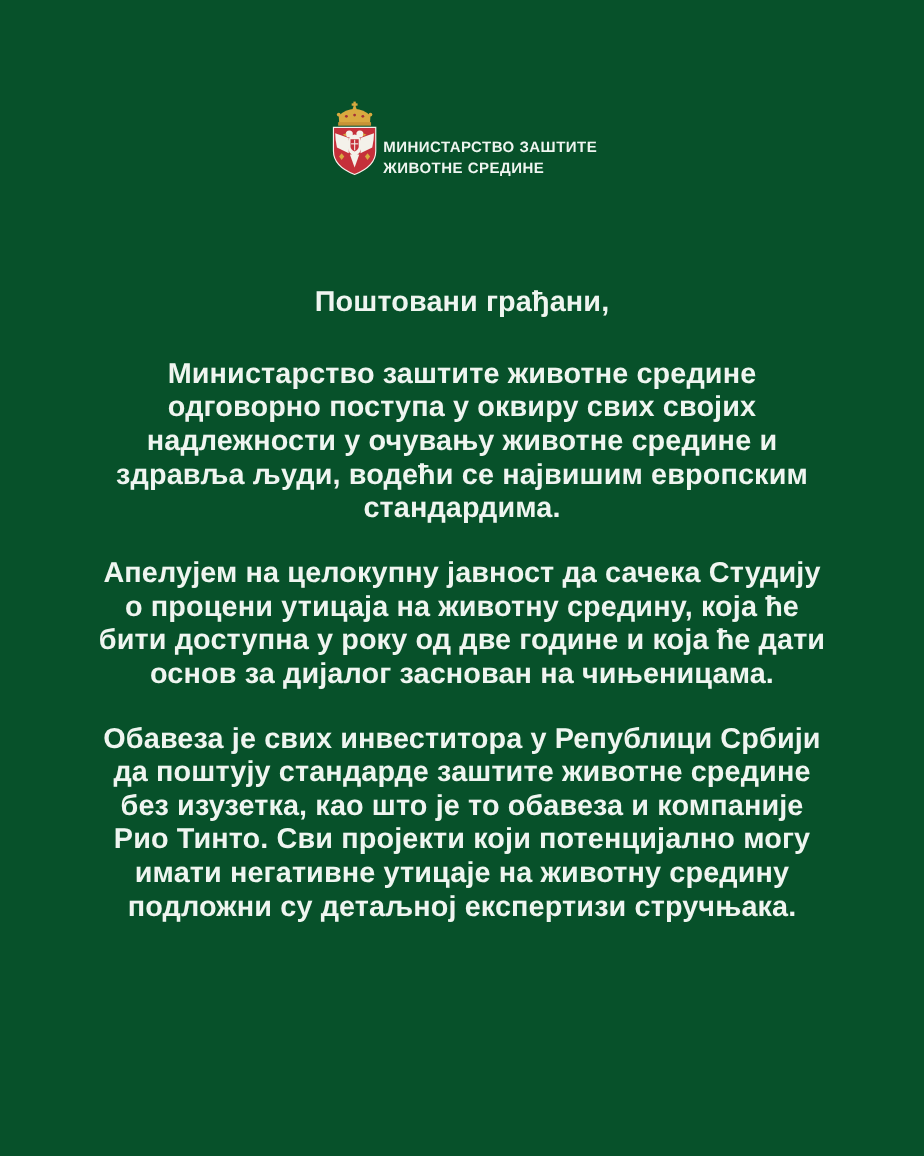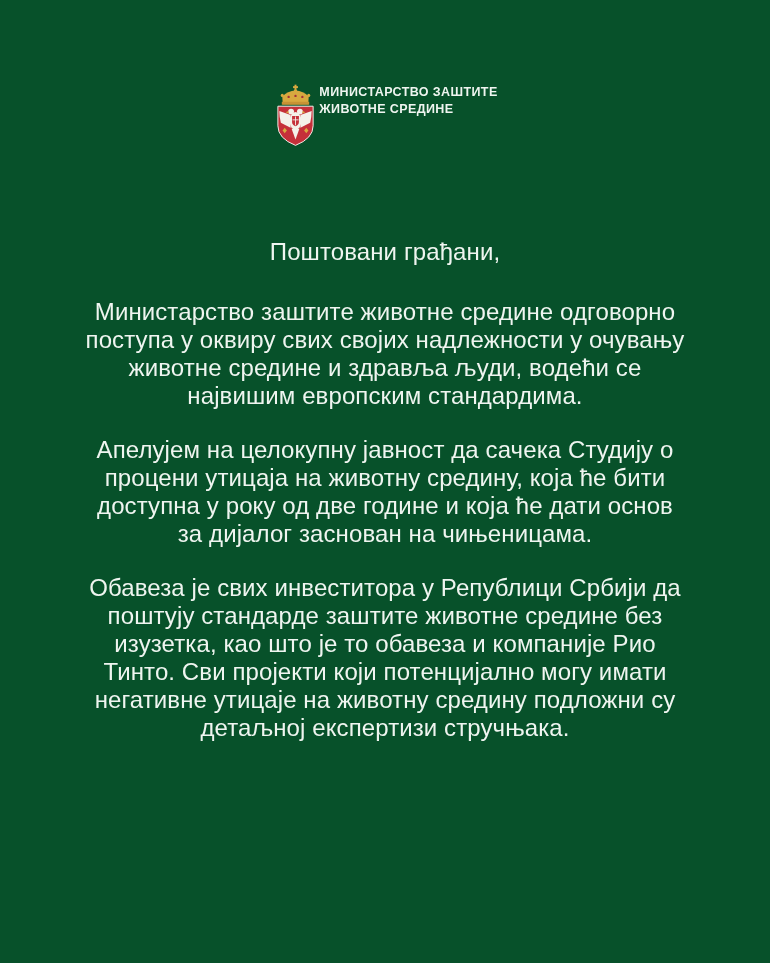--- a/index.html
+++ b/index.html
@@ -16,39 +16,39 @@
     height: 963px;
   }
   
   .header {
     position: absolute;
     top: 84px;
     left: 0;
     width: 100%;
     display: flex;
     justify-content: center;
-    align-items: flex-start;
+    align-items: flex-end;
   }
   .crest { width: 47px; height: 64px; flex: 0 0 auto; }
   .wordmark {
     font-weight: bold;
     font-size: 12.5px;
     letter-spacing: 0.4px;
     line-height: 1.32;
     text-transform: uppercase;
   }
   
   .statement {
     position: absolute;
     top: 238px;
     left: 50%;
     transform: translateX(-50%);
     width: 606px;
     text-align: center;
-    font-weight: normal;
+    font-weight: bold;
     font-size: 24px;
     line-height: 28px;
     letter-spacing: 0.1px;
   }
   .salutation { margin-bottom: 32px; }
   .para { margin-bottom: 26px; }
   .para:last-child { margin-bottom: 0; }
 </style>
 </head>
 <body style="background: rgb(7, 81, 42); color: rgb(239, 245, 240);">

